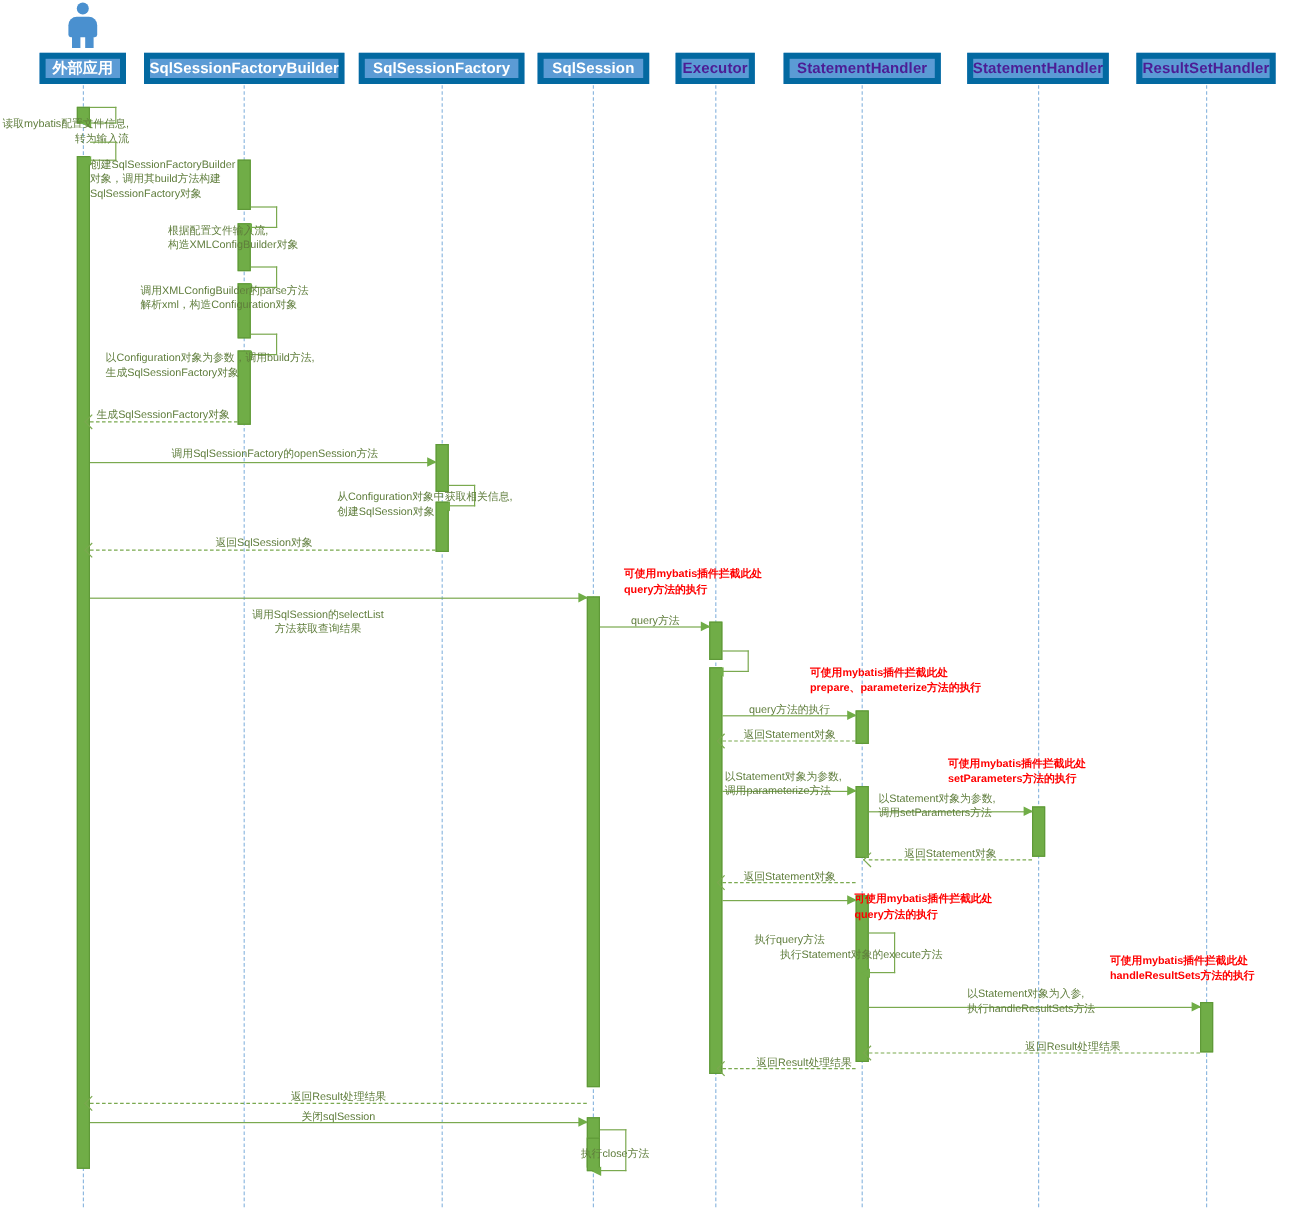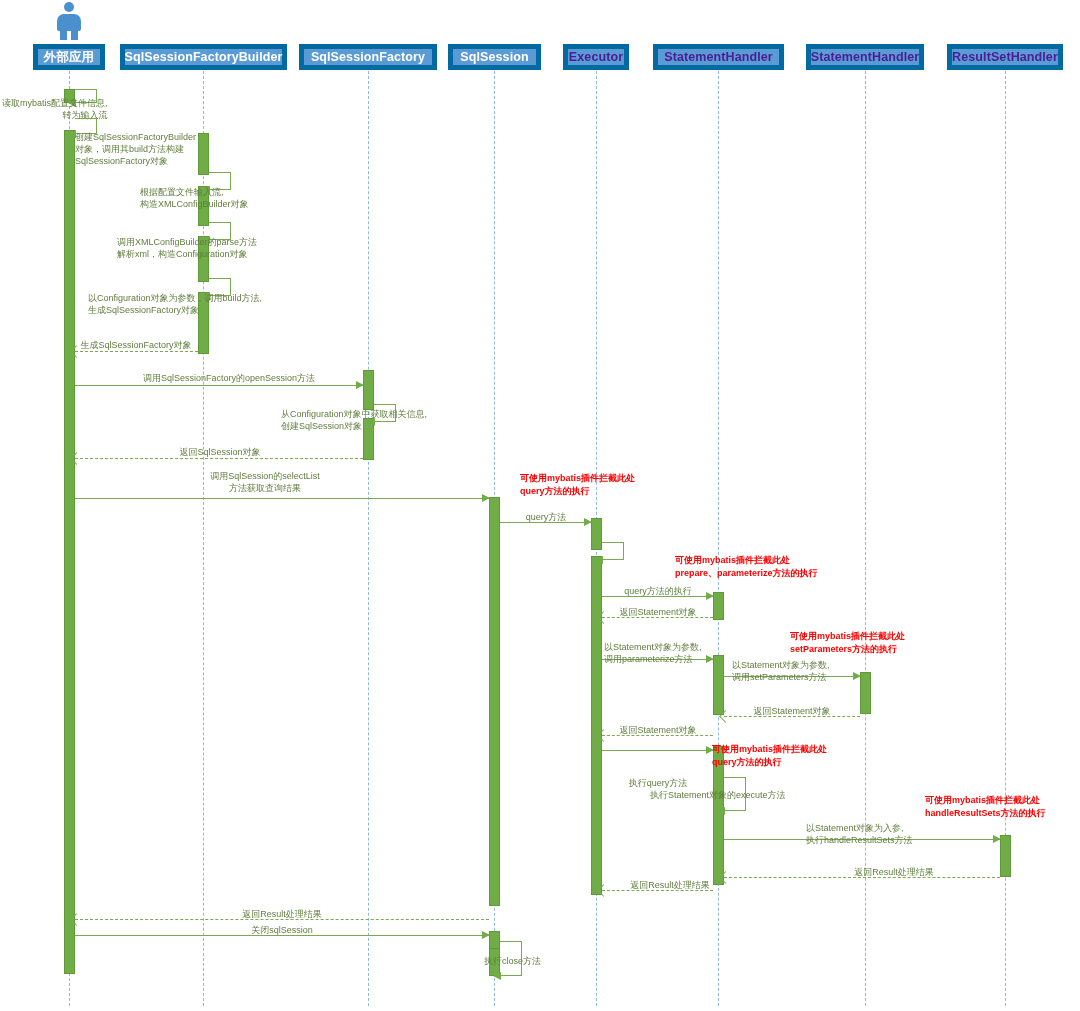--- a/index.html
+++ b/index.html
@@ -224,21 +224,21 @@
   <div class="arrow l-solid" style="left:367px;top:418px;"></div>
   <div class="lbl l" style="left:281px;top:408px;">从Configuration对象中获取相关信息,
 创建SqlSession对象</div>
 
   <div class="msg-line ret" style="left:75px;top:458px;width:288px;"></div>
   <div class="arrow l-open" style="left:72px;top:454px;"></div>
   <div class="lbl c" style="left:150px;top:446px;width:140px;">返回SqlSession对象</div>
 
   <div class="msg-line" style="left:75px;top:498px;width:414px;"></div>
   <div class="arrow r-solid" style="left:482px;top:494px;"></div>
-  <div class="lbl c" style="left:180px;top:470px;width:170px;">调用SqlSession的selectList
+  <div class="lbl c" style="left:180px;top:506px;width:170px;">调用SqlSession的selectList
 方法获取查询结果</div>
 
   <div class="note" style="left:520px;top:472px;width:160px;">可使用mybatis插件拦截此处
 query方法的执行</div>
 
   <div class="msg-line" style="left:500px;top:522px;width:91px;"></div>
   <div class="arrow r-solid" style="left:584px;top:518px;"></div>
   <div class="lbl c" style="left:504px;top:511px;width:84px;">query方法</div>
 
   <div class="self" style="left:602px;top:542px;width:22px;height:18px;"></div>

